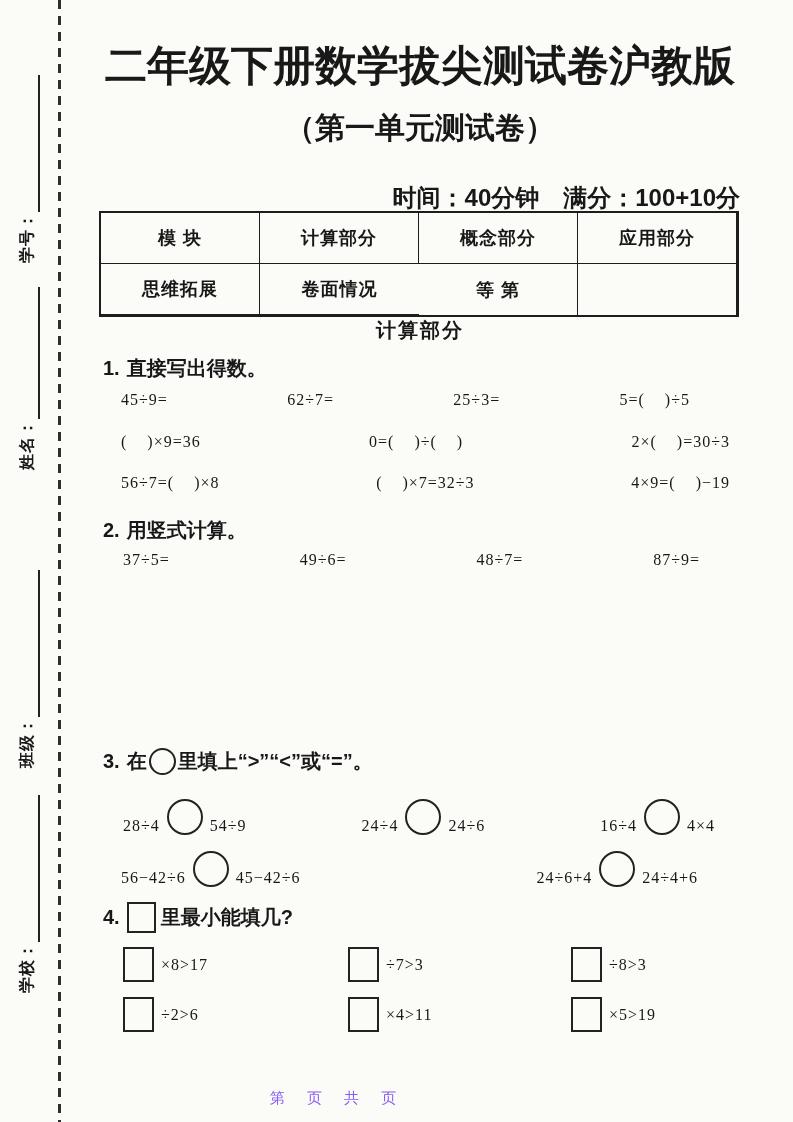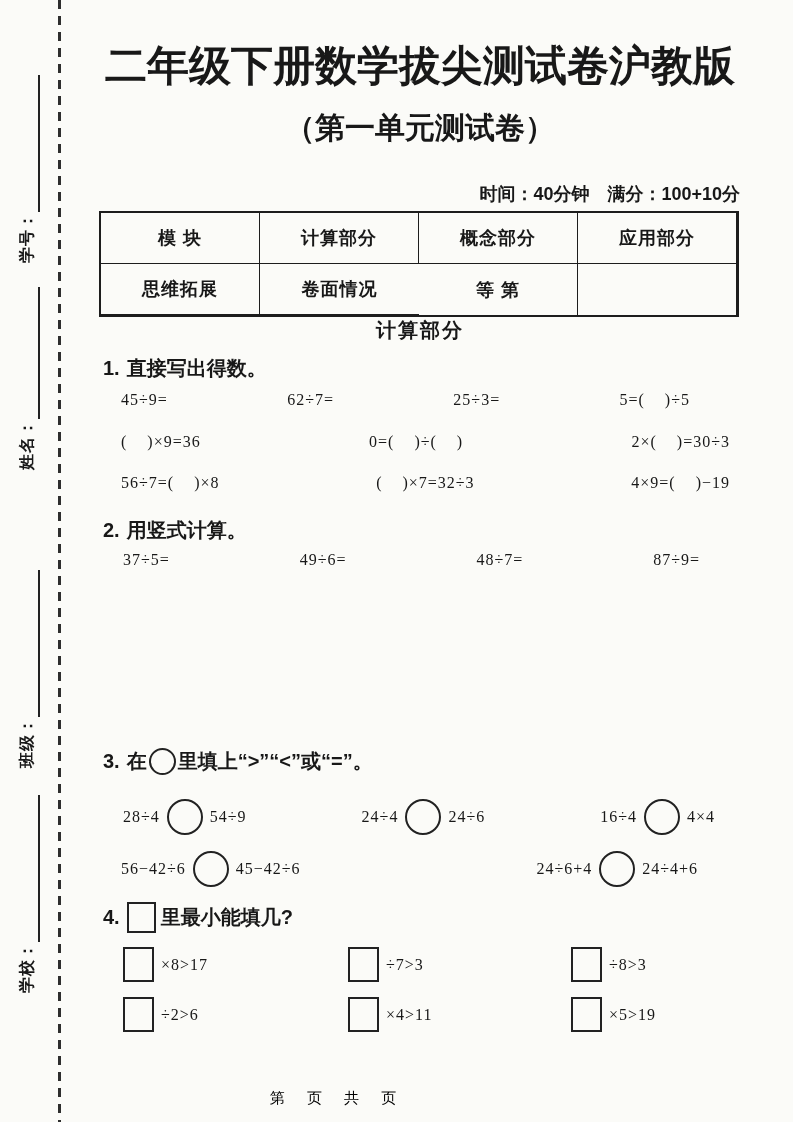--- a/index.html
+++ b/index.html
@@ -31,21 +31,21 @@
   .title{
     position:absolute;left:100px;top:38px;width:640px;
     text-align:center;font-size:42px;font-weight:700;letter-spacing:0px;white-space:nowrap;
   }
   .subtitle{
     position:absolute;left:100px;top:108px;width:640px;
     text-align:center;font-size:30px;font-weight:700;white-space:nowrap;
   }
   .meta{
     position:absolute;right:53px;top:182px;
-    font-size:18px;font-weight:700;white-space:nowrap;
+    font-size:24px;font-weight:700;white-space:nowrap;
   }
   .score-table{
     position:absolute;left:99px;top:211px;width:640px;height:106px;
     display:grid;grid-template-columns:repeat(4,1fr);grid-template-rows:1fr 1fr;
     border:2.5px solid #1d1d1d;box-sizing:border-box;
   }
   .score-table .cell{
     display:flex;align-items:center;justify-content:center;
     font-size:18px;font-weight:700;
     border-right:1.5px solid #1d1d1d;border-bottom:1.5px solid #1d1d1d;
@@ -65,36 +65,36 @@
   }
   .qnum{margin-right:7px;}
   .math{
     font-family:"Liberation Serif",serif;
     font-size:16px;font-weight:400;
     white-space:pre;letter-spacing:1px;
   }
   .mrow{
     position:absolute;display:flex;justify-content:space-between;align-items:center;
   }
-  .cmp{display:flex;align-items:center;}
+  .cmp{display:flex;align-items:flex-end;}
   .circle{
     display:inline-block;width:36px;height:36px;border:2px solid #222;
     border-radius:50%;margin:0 7px;box-sizing:border-box;flex:none;
   }
   .circle.hdr{width:27px;height:27px;margin:0 2px;}
   .sq{
     display:inline-block;width:31px;height:35px;border:2px solid #222;
     margin-right:7px;box-sizing:border-box;flex:none;background:#fbfbf8;
   }
   .sq.hdr{width:29px;height:31px;margin:0 5px 0 0;}
   .boxexpr{display:flex;align-items:center;}
   .q4grid{position:absolute;display:grid;grid-template-columns:225px 223px 1fr;}
   .footer{
     position:absolute;left:0;top:1089px;width:675px;
-    text-align:center;font-size:15px;letter-spacing:9px;color:#000000;
+    text-align:center;font-size:15px;letter-spacing:9px;color:#8b5cf6;
   }
 </style>
 </head>
 <body>
 
 <div class="page">
 
   <div class="dash-line"></div>
 
   <div class="mgroup" style="left:13px;top:263px;width:188px;">

